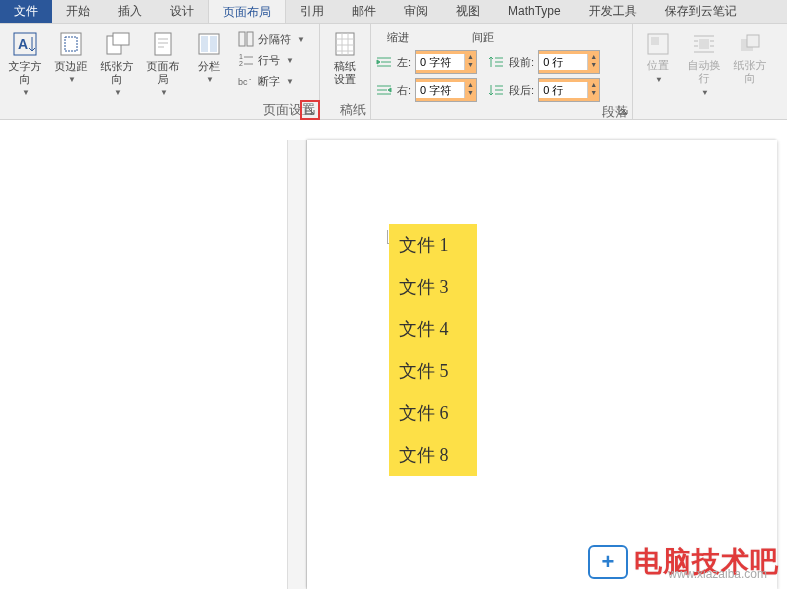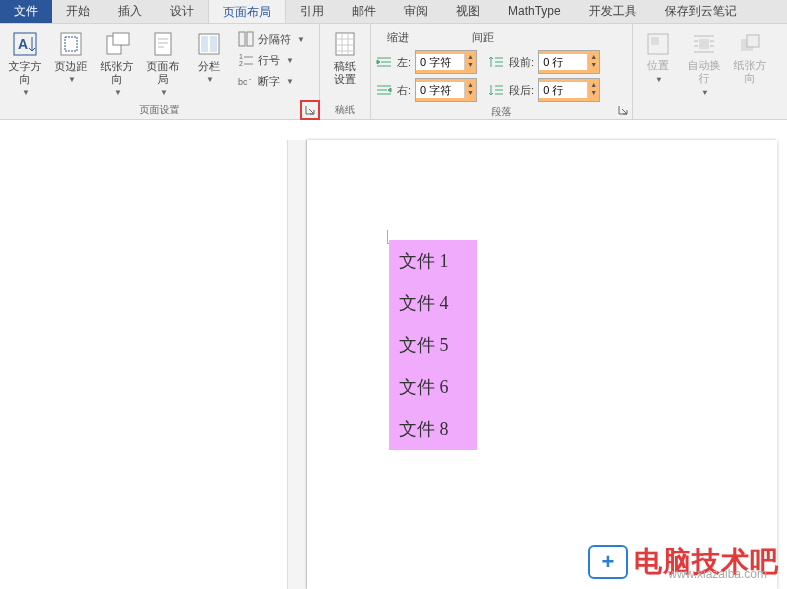--- a/index.html
+++ b/index.html
@@ -55,22 +55,22 @@
   }
   .group-body {
     flex: 1;
     display: flex;
     align-items: flex-start;
     gap: 4px;
     padding-top: 2px;
   }
   .group-label {
     height: 18px;
-    text-align: center;
-    font-size: 10px;
+    text-align: right;
+    font-size: 13px;
     color: #666;
     line-height: 18px;
     position: relative;
   }
   .vbtn {
     display: flex;
     flex-direction: column;
     align-items: center;
     justify-content: flex-start;
     width: 42px;
@@ -144,22 +144,22 @@
     background:#f4f4f4; border-right:1px solid #ddd; border-left:1px solid #ddd;
   }
   .page {
     position:absolute;
     left:307px; top:20px; width:470px; bottom:0;
     background:#fff;
     box-shadow: -1px -1px 2px rgba(0,0,0,0.12), 1px 1px 3px rgba(0,0,0,0.15);
   }
   .sel {
     position:absolute;
-    left:82px; top:100px;
-    background:#f0abfc;
+    left:82px; top:84px;
+    background:#fde047;
   }
   .sel .row {
     width:88px; height:42px;
     display:flex; align-items:center; justify-content:flex-start;
     padding-left:10px;
     font-size:18px; color:#333; font-family:"SimSun","Microsoft YaHei";
   }
   .cursormark {
     position:absolute; left:80px; top:90px;
     width:18px; height:14px;
@@ -424,20 +424,21 @@
     <div class="group-label">&nbsp;</div>
   </div>
 </div>
 
 <div class="docarea">
   <div class="ruler-v"></div>
   <div class="page">
     <div class="cursormark"></div>
     <div class="sel">
       <div class="row">文件 1</div>
+      <div class="row">文件 3</div>
       <div class="row">文件 4</div>
       <div class="row">文件 5</div>
       <div class="row">文件 6</div>
       <div class="row">文件 8</div>
     </div>
   </div>
 </div>
 
 <div class="wm">
   <div class="logo">+</div>

